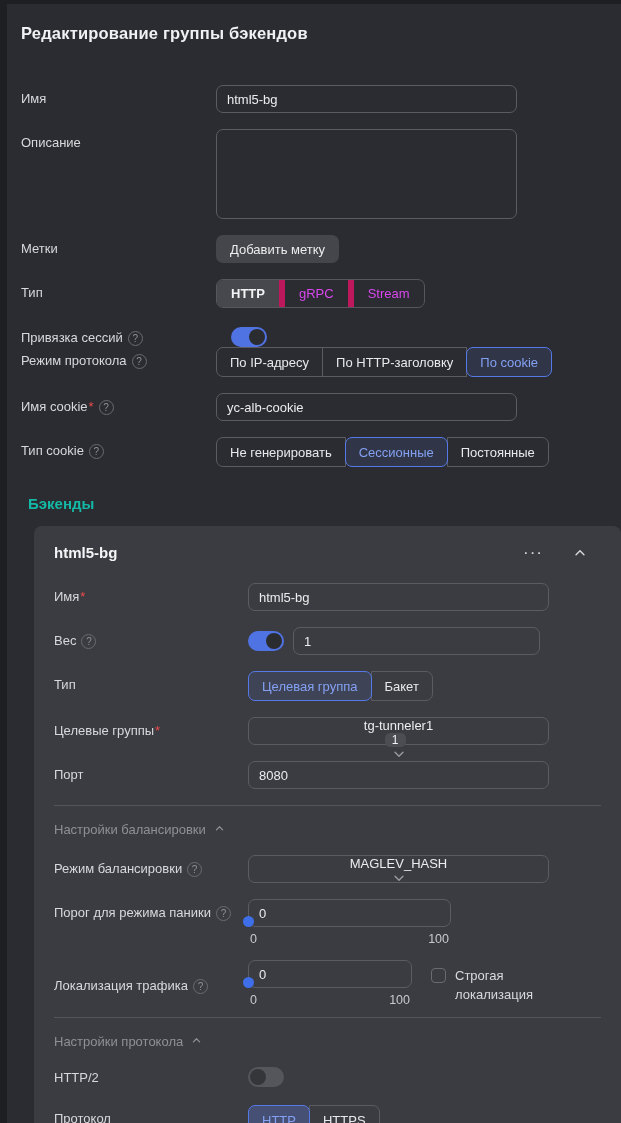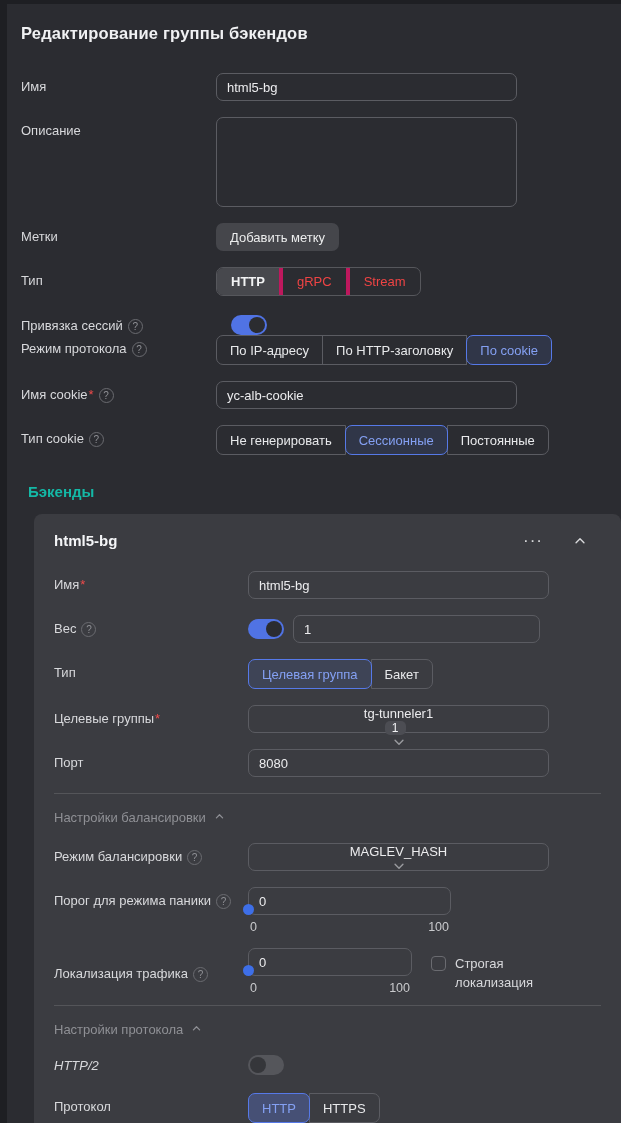--- a/index.html
+++ b/index.html
@@ -9,21 +9,21 @@
     font-family:"Liberation Sans", sans-serif;
     color:#e2e3e6;
     overflow:hidden;
     position:relative;
   }
   .panel {
     position:absolute; left:7px; top:4px; right:0; bottom:0;
     background:#2b2c31;
     padding:20px 0 0 14px;
   }
-  .page-title { font-size:16.5px; font-weight:bold; color:#f0f1f3; margin-bottom:30px; letter-spacing:.2px; }
+  .page-title { font-size:16.5px; font-weight:bold; color:#f0f1f3; margin-bottom:42px; letter-spacing:.2px; }
 
   .form-row { display:flex; align-items:flex-start; margin-bottom:16px; }
   .form-row .lbl {
     width:195px; flex:none; padding-top:6px; font-size:13px; color:#d8d9dc;
     display:flex; align-items:center; gap:5px; flex-wrap:wrap; line-height:1.3;
   }
   .card .form-row .lbl { width:194px; }
   .req { color:#ef4a4a; margin-left:1px; }
   .help {
     width:15px; height:15px; border:1px solid #6a6b70; border-radius:50%;
@@ -49,22 +49,22 @@
 
   .btn {
     background:#45464b; border:none; border-radius:7px; color:#eceded;
     font-size:13px; height:28px; padding:0 14px; cursor:pointer;
     font-family:"Liberation Sans", sans-serif;
   }
 
   
   .segmented { display:inline-flex; border:1px solid #56575c; border-radius:7px; overflow:hidden; height:29px; }
   .segment {
-    padding:0 14px; display:flex; align-items:center; font-size:13px; color:#ef4444;
-    border-left:4px solid #be185d; cursor:default; background:transparent;
+    padding:0 14px; display:flex; align-items:center; font-size:13px; color:#d946ef;
+    border-left:6px solid #be185d; cursor:default; background:transparent;
   }
   .segment:first-child { border-left:none; }
   .segment.on { background:#47484d; color:#f2f3f4; font-weight:bold; }
 
   
   .btn-group { display:inline-flex; }
   .gbtn {
     height:30px; padding:0 13px; display:flex; align-items:center; font-size:13px;
     color:#e8e9eb; background:transparent; border:1px solid #5b5c62; cursor:pointer;
     margin-left:-1px; position:relative; font-family:"Liberation Sans", sans-serif;
@@ -333,21 +333,21 @@
     <div class="subsection">
       <span>Настройки протокола</span>
       <span>
         <svg width="11" height="11" viewBox="0 0 16 16">
             <path d="M3.5 10 8 5.5 12.5 10" fill="none" stroke="#8f9095" stroke-width="1.8" stroke-linecap="round" stroke-linejoin="round"></path>
           </svg>
       </span>
     </div>
 
     <div class="form-row" style="margin-bottom:18px;">
-      <div class="lbl" style="padding-top:3px;font-style:italic;">
+      <div class="lbl" style="padding-top:3px;">
           <span>HTTP/2</span>
         </div>
       <div class="toggle off" style="margin-top:0;">
           <div class="knob"></div>
         </div>
     </div>
 
     <div class="form-row" style="margin-bottom:0;">
       <div class="lbl">
           <span>Протокол</span>

